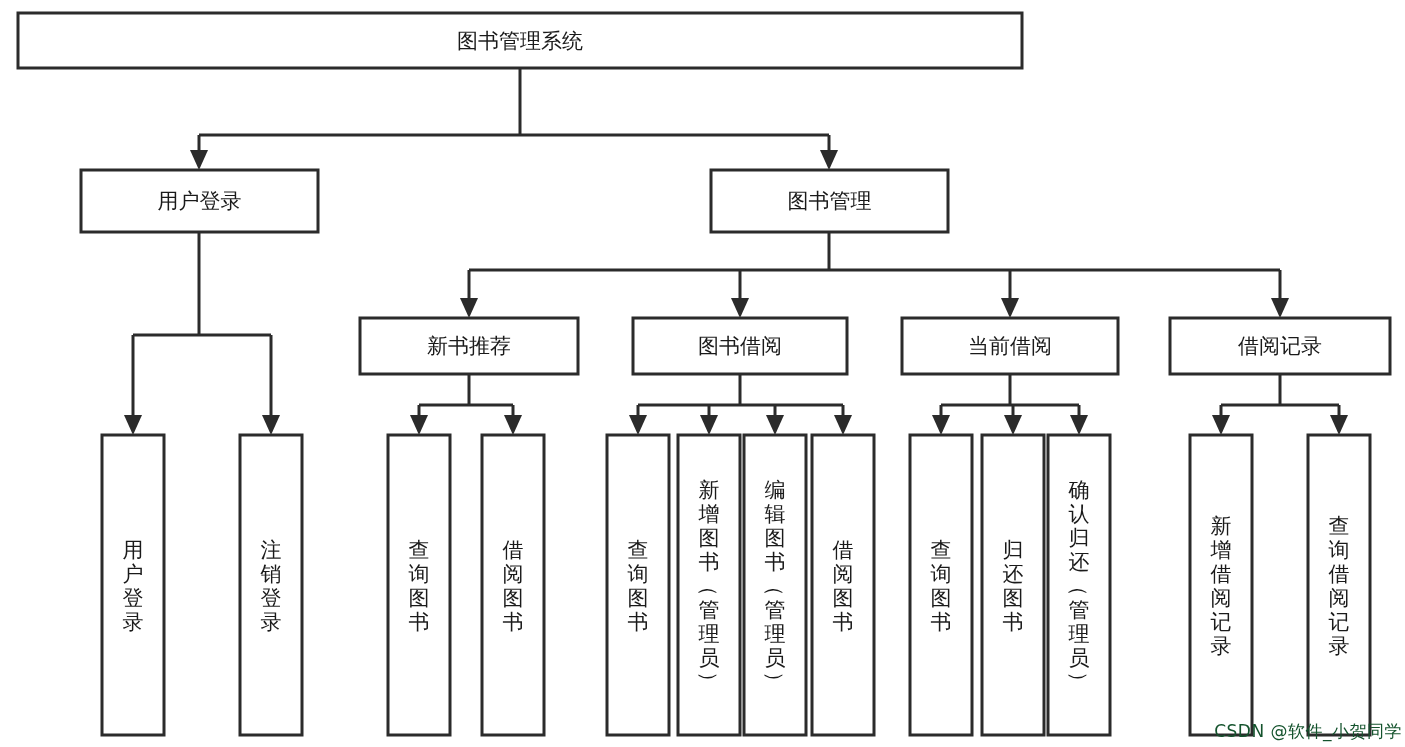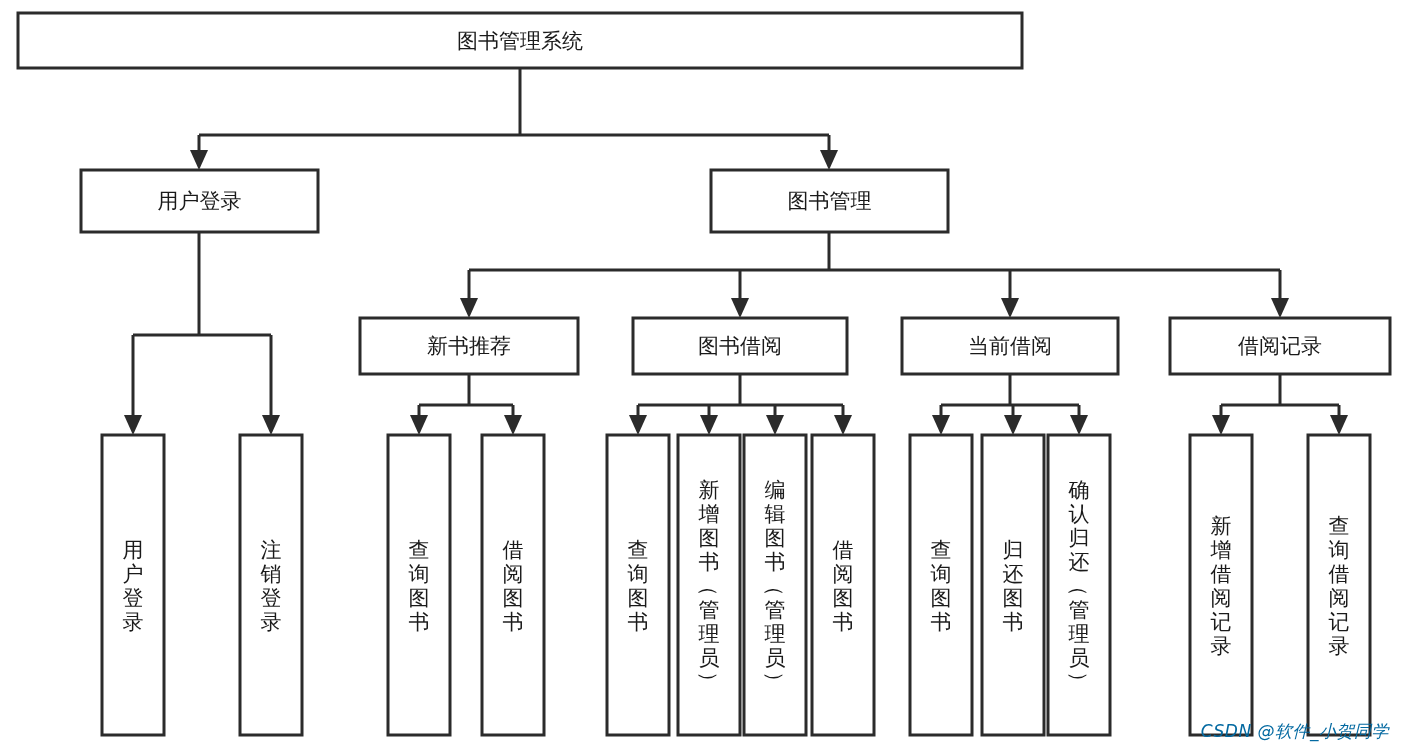--- a/index.html
+++ b/index.html
@@ -51,28 +51,27 @@
     dominant-baseline: middle;
   }
   .node-label-v {
     font-family: "DejaVu Sans", "Liberation Sans", sans-serif;
     font-size: 21px;
     fill: #1a1a1a;
     text-anchor: middle;
   }
   .watermark-text {
     position: absolute;
-    right: 16px;
+    right: 3px;
     bottom: 4px;
     font-family: "DejaVu Sans", "Liberation Sans", sans-serif;
     font-size: 17px;
-    color: #0369a1;
+    color: #14532d;
     white-space: nowrap;
     letter-spacing: 0.5px;
-    font-style: italic;
   }
 </style>
 </head>
 <body>
 
 <div id="diagram-root">
   <svg class="diagram-canvas" id="diagram-svg" viewBox="0 0 1405 747" xmlns="http://www.w3.org/2000/svg">
     <g id="layer-connectors">
         <g>
           <line x1="520" y1="68" x2="520" y2="135" class="connector"></line>

